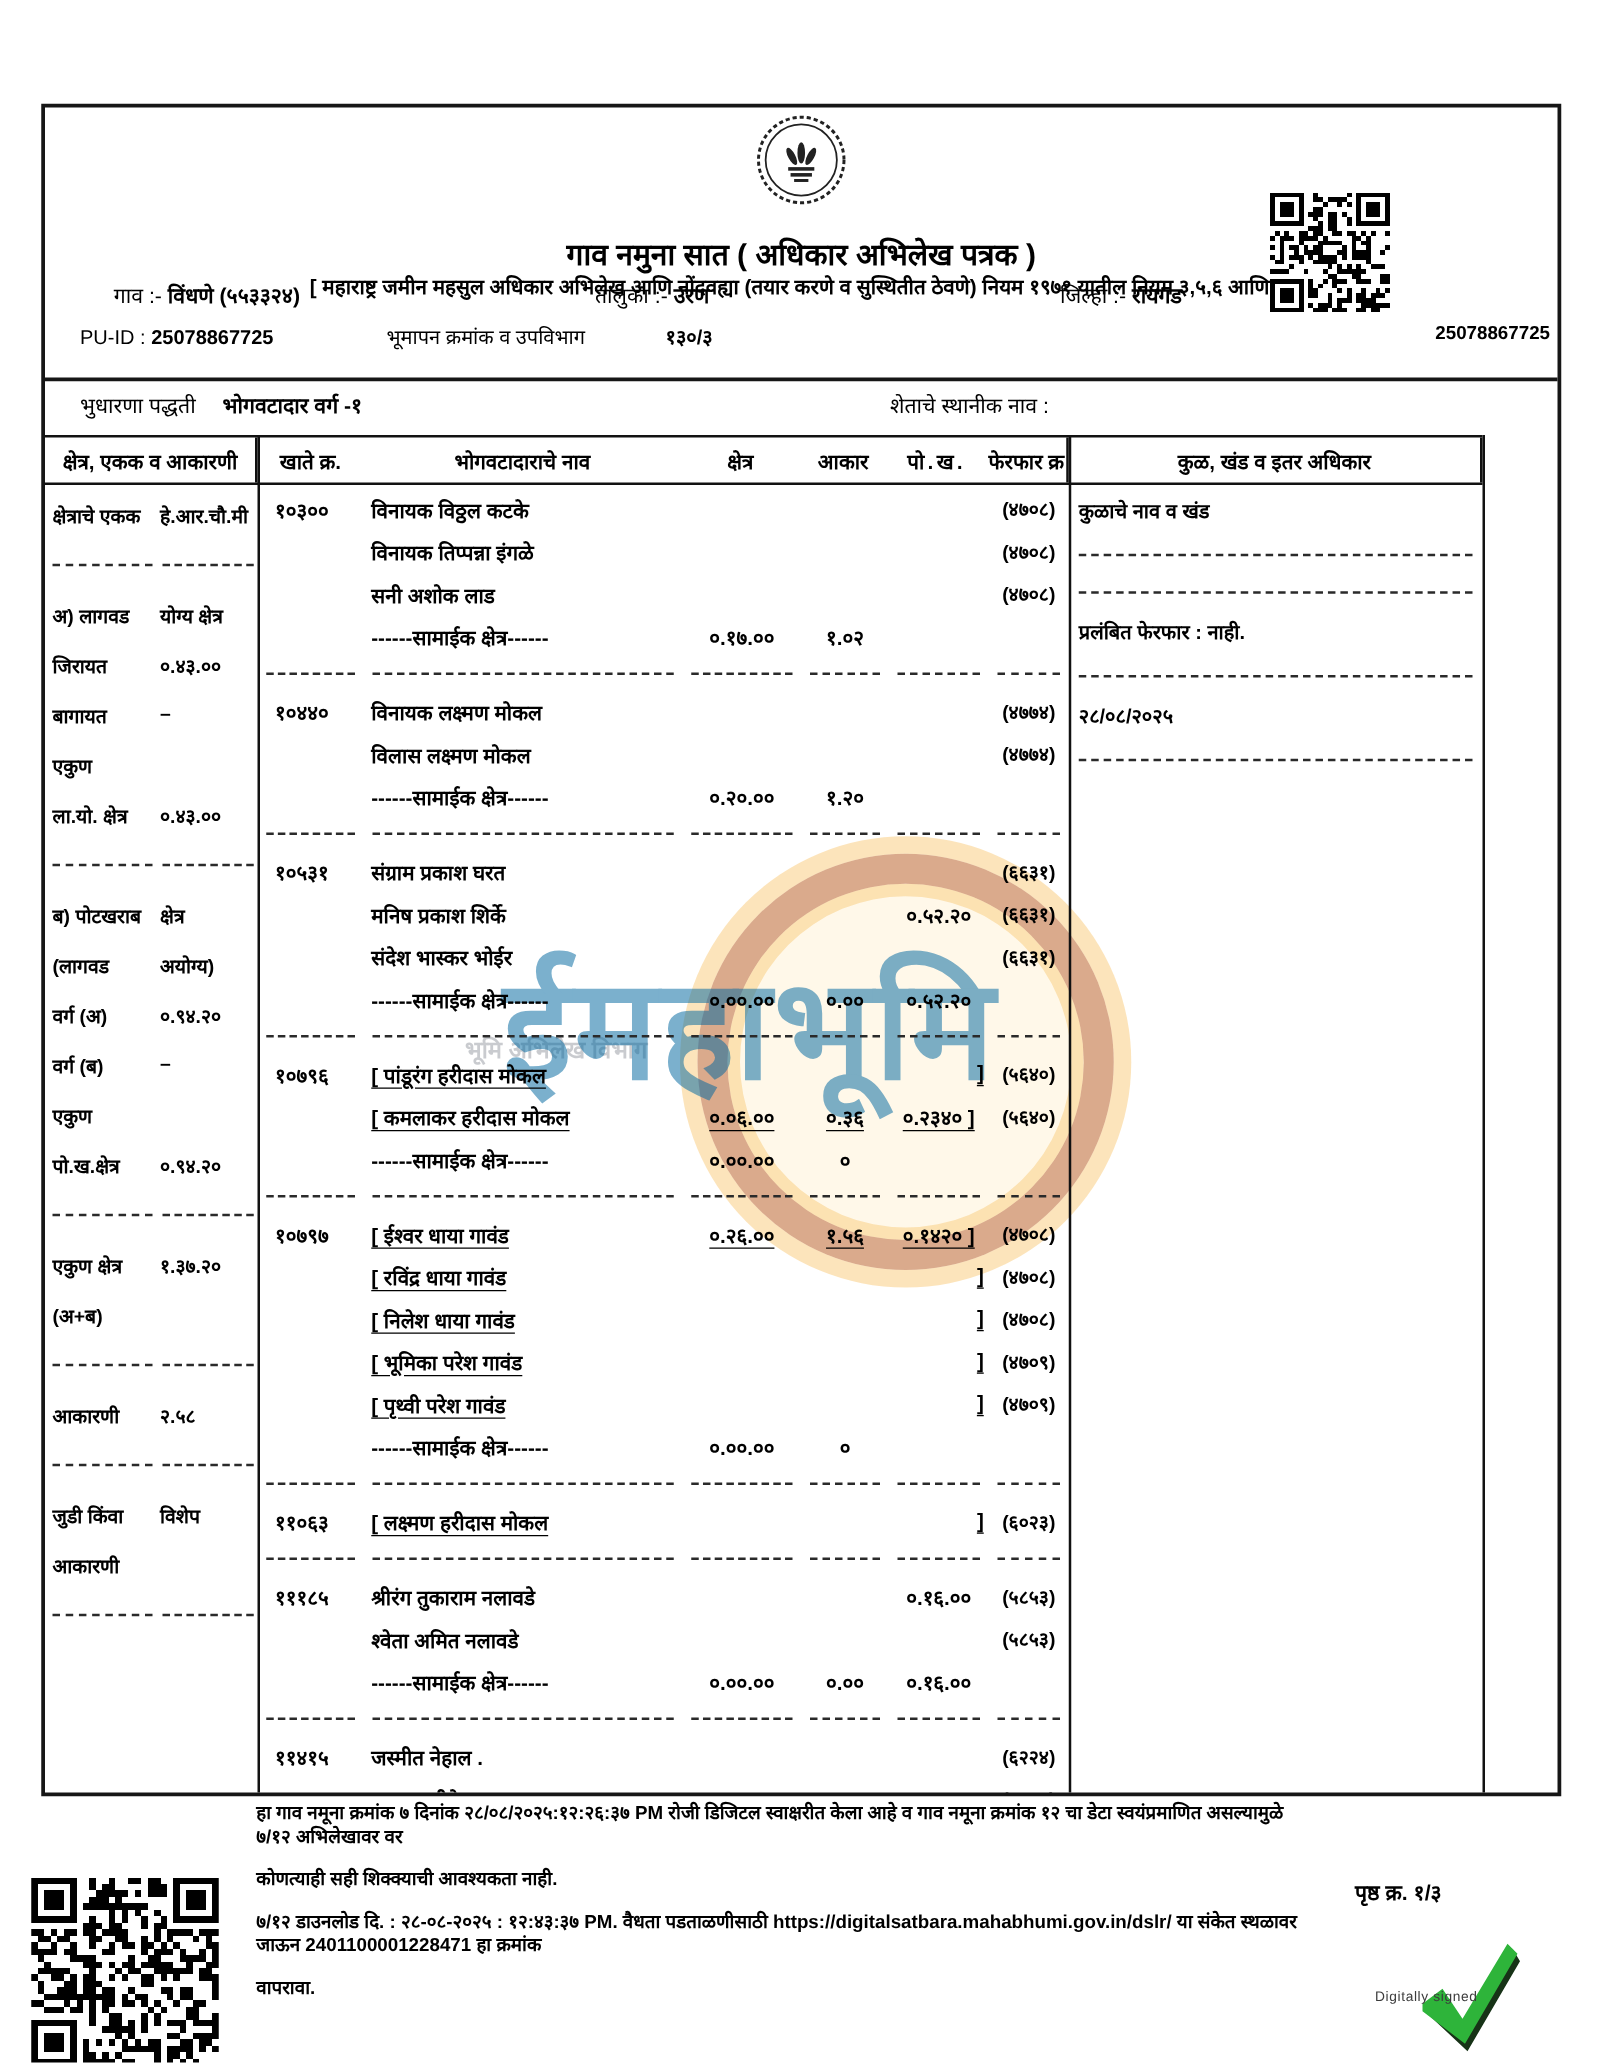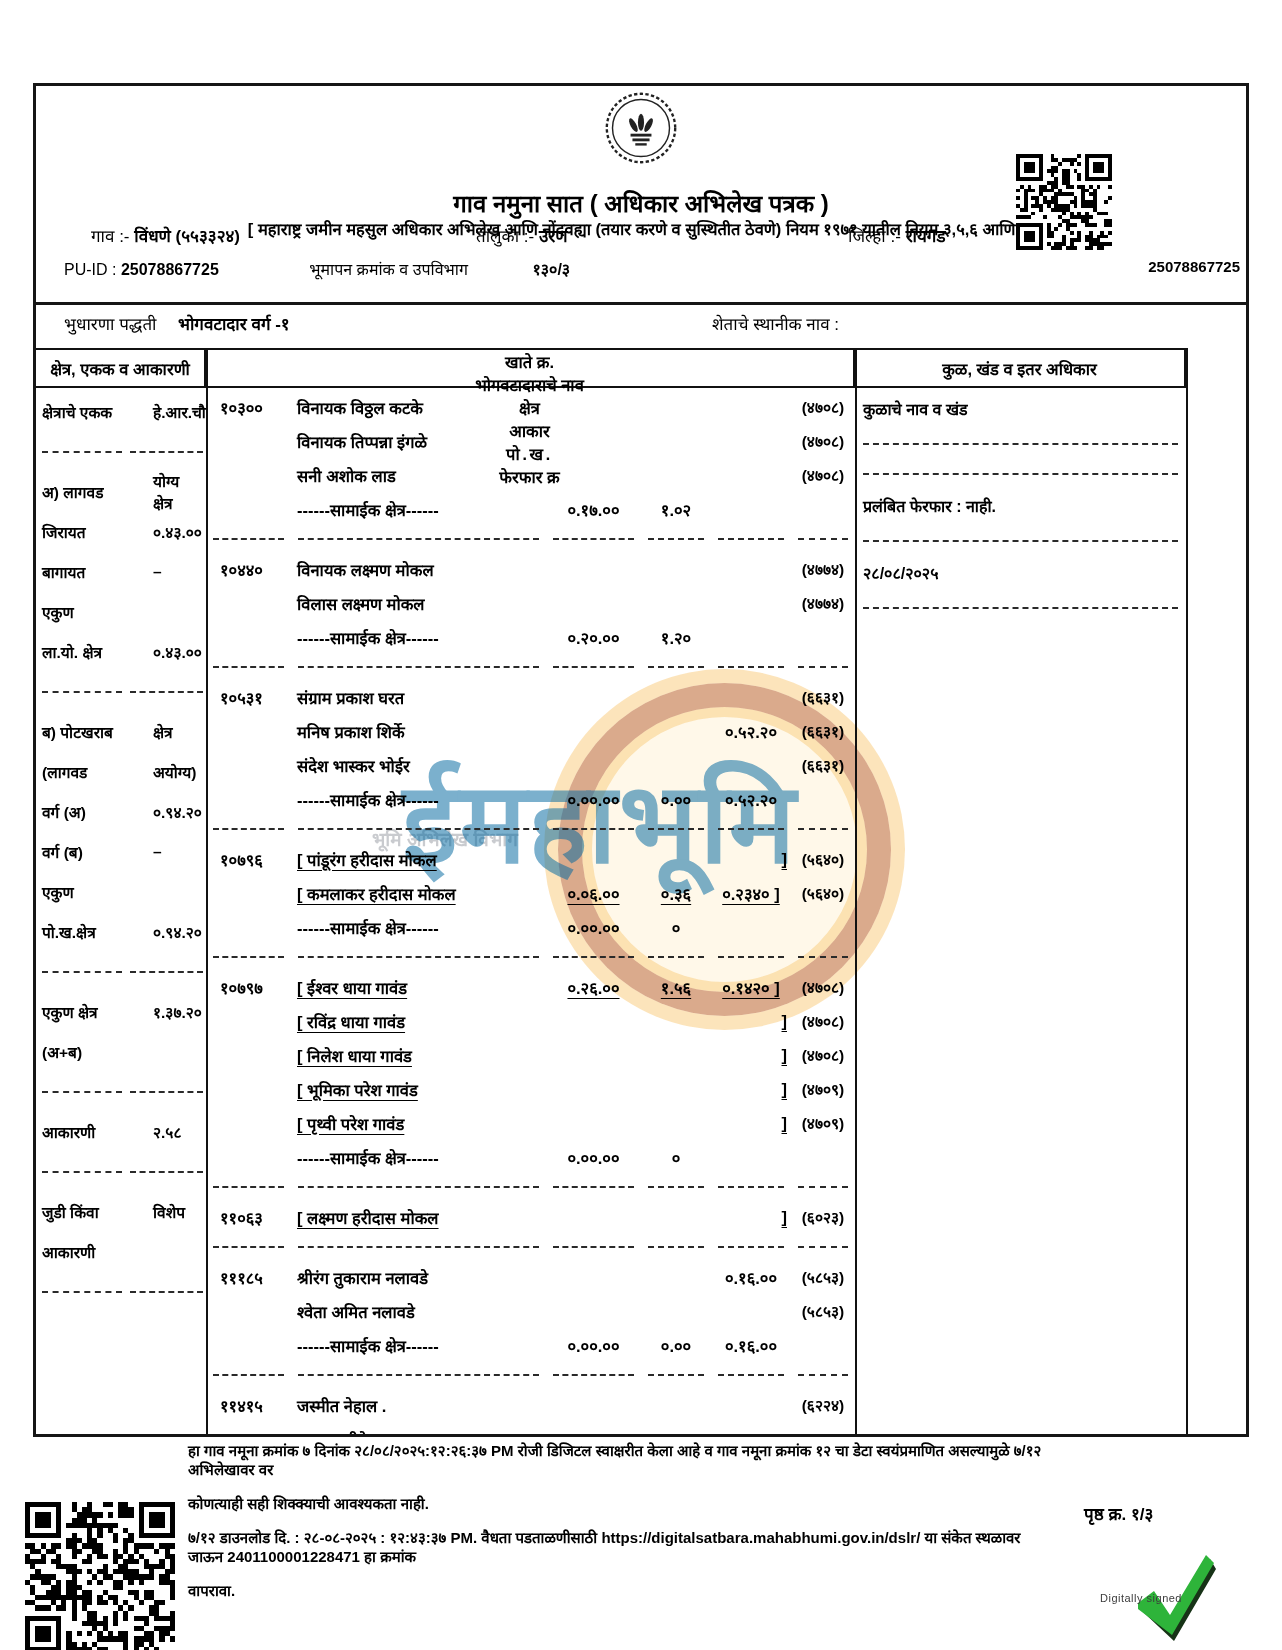--- a/index.html
+++ b/index.html
@@ -42,31 +42,31 @@
   .tenure{position:absolute;left:0;top:226px;width:100%;height:30px;font-size:17px;}
   .tenure .t-lab{position:absolute;left:28px;}
   .tenure .t-val{position:absolute;left:142px;font-weight:800;}
   .tenure .t-local{position:absolute;left:676px;}
 
   
   .thead{position:absolute;left:0;top:262px;width:1150px;height:40px;display:flex;
          border-top:2.5px solid #111;border-bottom:2.5px solid #111;box-sizing:border-box;font-size:16.5px;font-weight:700;}
   .thead>div{display:flex;align-items:center;box-sizing:border-box;}
   .th-left{width:170px;justify-content:center;border-right:2.5px solid #111;}
-  .th-mid{width:649px;border-right:2.5px solid #111;flex-direction:column;}
+  .th-mid{width:649px;border-right:2.5px solid #111;}
   .th-right{width:331px;justify-content:center;border-right:2.5px solid #111;}
   .th-mid span{text-align:center;}
   .hc-khata{width:85px;}.hc-name{width:255px;}.hc-ks{width:95px;}.hc-ak{width:70px;}.hc-pk{width:80px;font-family:Liberation Mono, monospace;}.hc-ff{width:64px;}
 
   .vline{position:absolute;top:262px;bottom:0;width:0;border-left:2.5px solid #111;}
   .v1{left:170px;}.v2{left:819px;}.v3{left:1150px;}
 
   
   .leftcol{position:absolute;left:0;top:306px;width:170px;bottom:0;overflow:hidden;font-size:15.5px;font-weight:600;}
-  .lrow{display:flex;height:40px;align-items:center;padding:0 3px 0 6px;gap:25px;}
+  .lrow{display:flex;height:40px;align-items:center;padding:0 3px 0 6px;}
   .lrow .ll{width:86px;flex:none;}
   .lrow .lv{flex:1;}
   .lsep{display:flex;height:40px;align-items:center;padding:0 3px 0 6px;gap:8px;}
   .dash{display:block;border-top:2px dashed #2a2a2a;height:0;}
   .lsep .d1{width:80px;}.lsep .d2{flex:1;}
 
   
   .midcol{position:absolute;left:170px;top:304px;width:649px;bottom:0;overflow:hidden;font-size:16.5px;}
   .trow{display:flex;height:34px;align-items:center;font-weight:600;}
   .trow span{box-sizing:border-box;}
@@ -83,21 +83,21 @@
 
   
   .rightcol{position:absolute;left:819px;top:306px;width:331px;bottom:0;overflow:hidden;font-size:16px;font-weight:600;}
   .rline{min-height:32px;padding:5px 10px 0 8px;line-height:26px;}
   .rsep{height:30px;display:flex;align-items:center;padding:0 8px;}
   .rsep .dash{flex:1;}
 
   
   .qr-bottom{position:absolute;left:25px;top:1502px;width:150px;height:150px;z-index:2;}
   .f-lines{position:absolute;left:188px;top:1441px;width:860px;font-size:15px;font-weight:600;z-index:2;line-height:19px;}
-  .f-lines .fl{margin-bottom:15px;}
+  .f-lines .fl{margin-bottom:15px;margin-left:17px;}
   .page-num{position:absolute;left:1084px;top:1502px;font-size:17px;font-weight:800;z-index:2;}
   .check{position:absolute;left:1122px;top:1543px;z-index:2;}
   .signed{position:absolute;left:1100px;top:1592px;font-size:11px;color:#3c3c3c;z-index:3;letter-spacing:.5px;}
 </style>
 </head>
 <body>
 
 <div class="page">
 
   <div class="wm">

